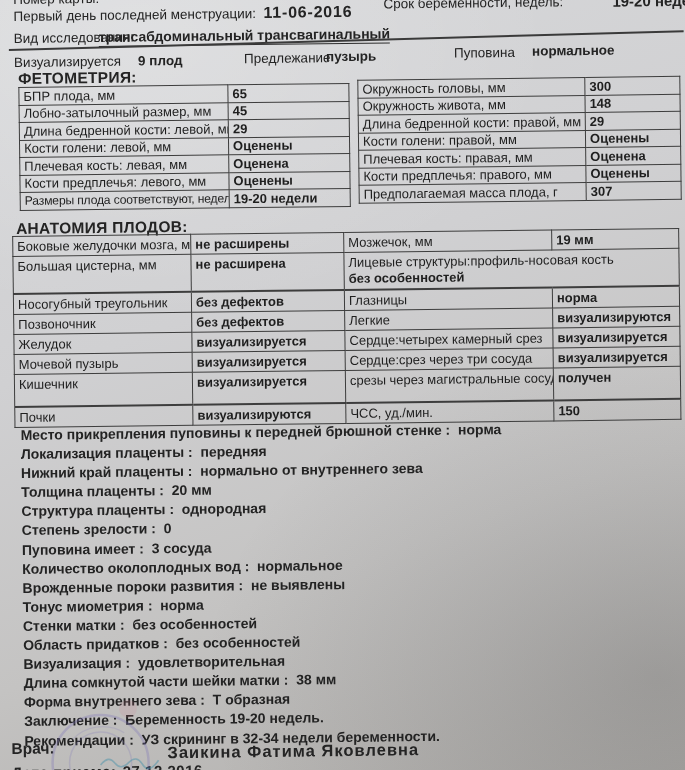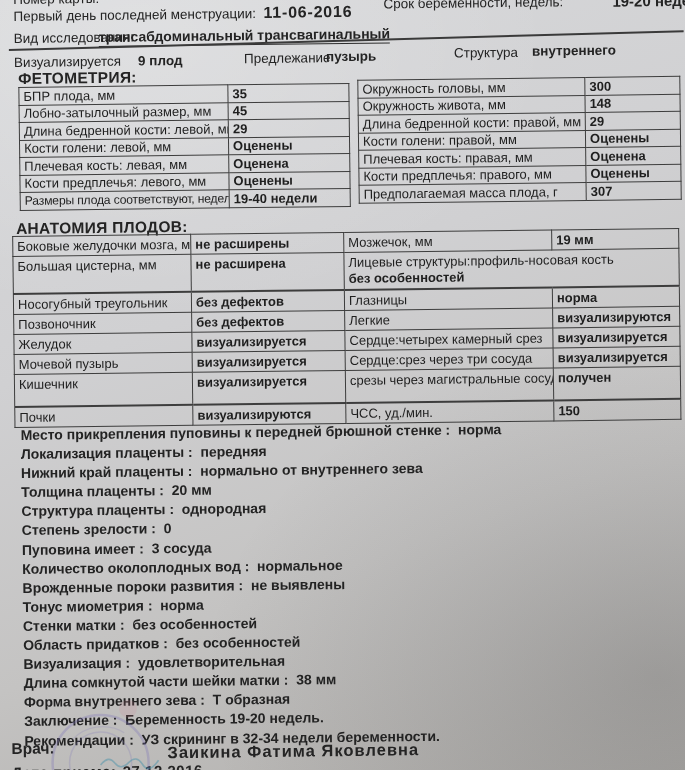--- a/index.html
+++ b/index.html
@@ -53,34 +53,34 @@
 
   <div class="t lab" style="left:18px;top:27px">Вид исследования:</div>
   <div class="t studyval" style="left:103px;top:26px">трансабдоминальный трансвагинальный</div>
 
   <div class="rule"></div>
 
   <div class="t lab" style="left:18px;top:51px">Визуализируется</div>
   <div class="t lab vb" style="left:142px;top:51px">9 плод</div>
   <div class="t lab" style="left:248px;top:50px">Предлежание</div>
   <div class="t lab vb" style="left:330px;top:49px">пузырь</div>
-  <div class="t lab" style="left:458px;top:47px">Структура</div>
-  <div class="t lab vb" style="left:536px;top:46px">внутреннего</div>
+  <div class="t lab" style="left:458px;top:47px">Пуповина</div>
+  <div class="t lab vb" style="left:536px;top:46px">нормальное</div>
 
   <div class="t title" style="left:22px;top:66px">ФЕТОМЕТРИЯ:</div>
 
   <table class="fet" style="left:22px;top:83px;width:330px">
     <colgroup>
         <col style="width:209px">
         <col style="width:121px">
       </colgroup>
     <tbody>
         <tr>
           <td>БПР плода, мм</td>
-          <td class="val">35</td>
+          <td class="val">65</td>
         </tr>
     <tr>
           <td>Лобно-затылочный размер, мм</td>
           <td class="val">45</td>
         </tr>
     <tr>
           <td>Длина бедренной кости: левой, мм</td>
           <td class="val">29</td>
         </tr>
     <tr>
@@ -90,21 +90,21 @@
     <tr>
           <td>Плечевая кость: левая, мм</td>
           <td class="val">Оценена</td>
         </tr>
     <tr>
           <td>Кости предплечья: левого, мм</td>
           <td class="val">Оценены</td>
         </tr>
     <tr>
           <td class="fit">Размеры плода соответствуют, недель</td>
-          <td class="val">19-40 недели</td>
+          <td class="val">19-20 недели</td>
         </tr>
   </tbody>
     </table>
 
   <table class="fet" style="left:361px;top:80px;width:322px">
     <colgroup>
         <col style="width:227px">
         <col style="width:95px">
       </colgroup>
     <tbody>

